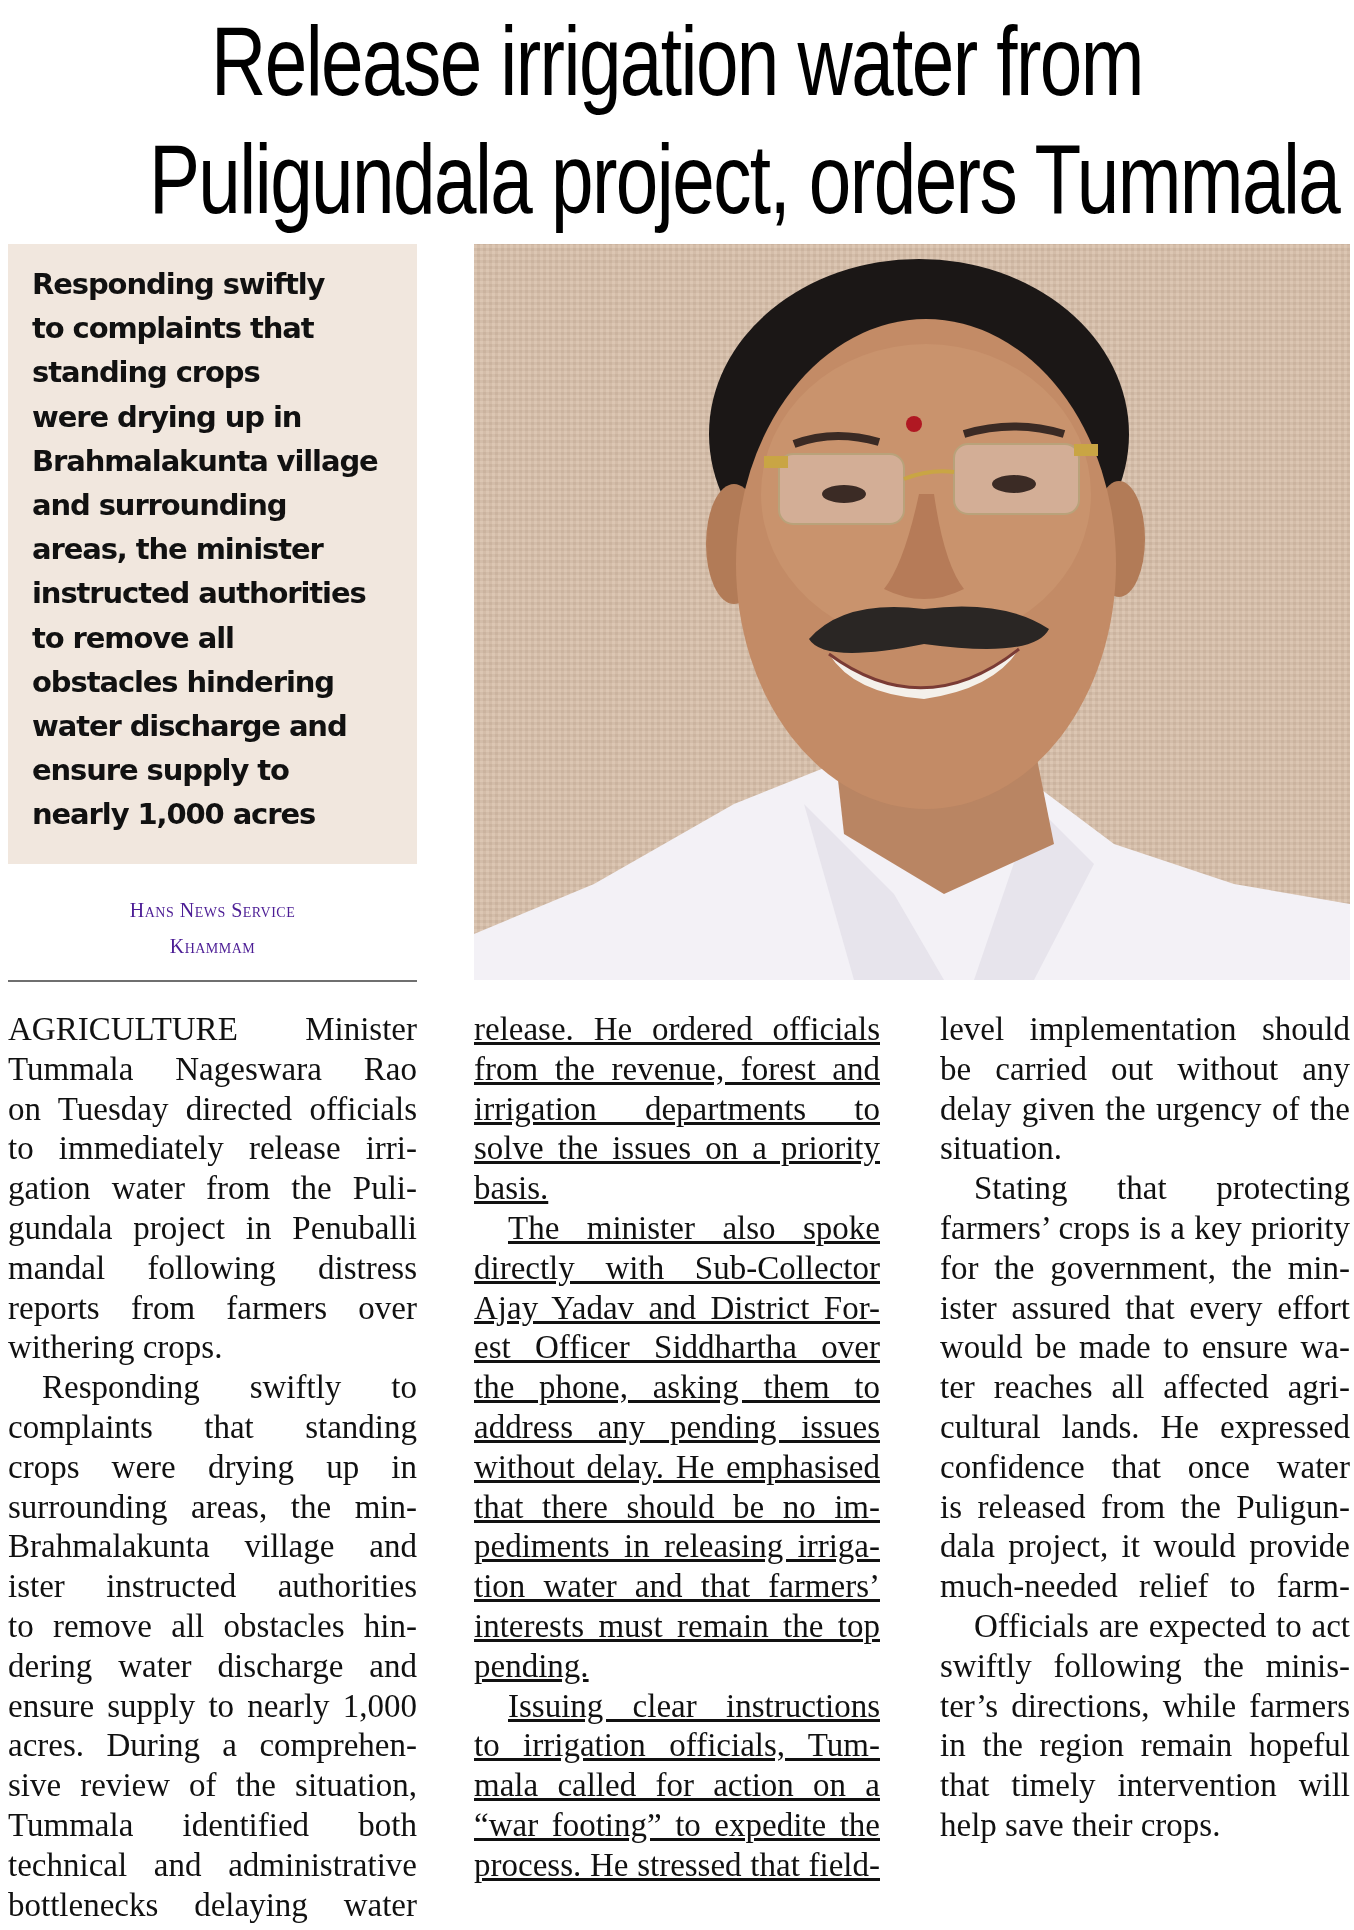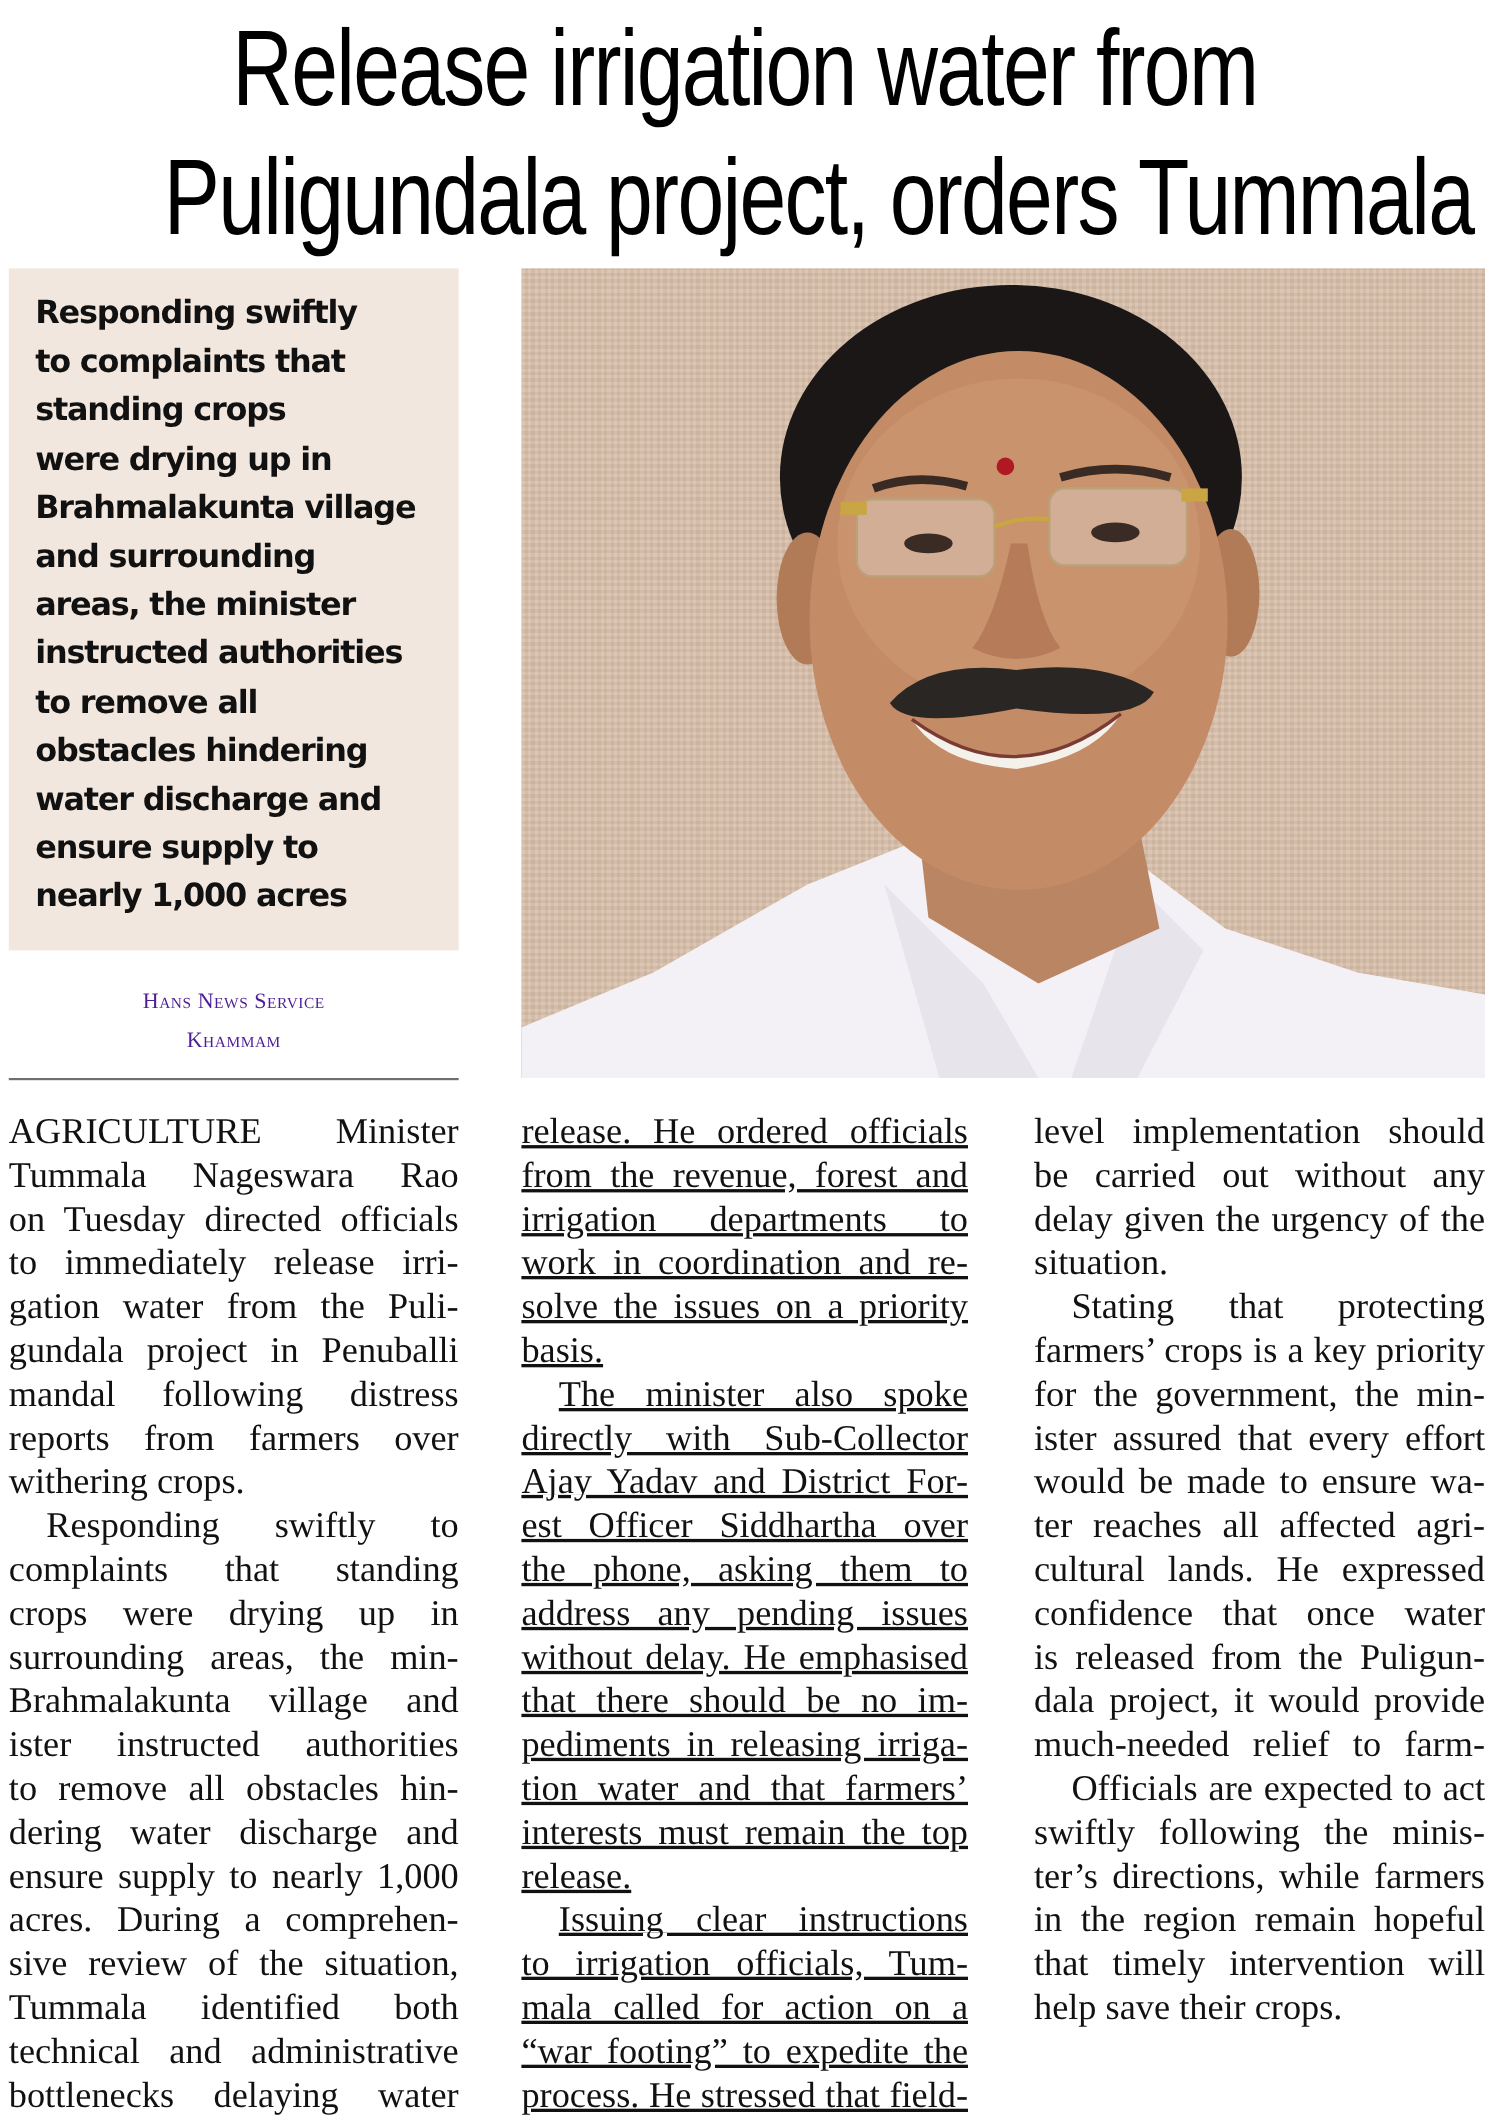--- a/index.html
+++ b/index.html
@@ -209,35 +209,34 @@
     <span class="ln ">acres. During a comprehen-</span>
     <span class="ln ">sive review of the situation,</span>
     <span class="ln ">Tummala identified both</span>
     <span class="ln ">technical and administrative</span>
     <span class="ln ">bottlenecks delaying water</span>
   </div>
 <div class="column col2" id="col2">
     <span class="ln ">release. He ordered officials</span>
     <span class="ln ">from the revenue, forest and</span>
     <span class="ln ">irrigation departments to</span>
-    <span class="ln ">work in coordination and re-</span>
     <span class="ln ">solve the issues on a priority</span>
     <span class="ln last">basis.</span>
     <span class="ln ind">The minister also spoke</span>
     <span class="ln ">directly with Sub-Collector</span>
     <span class="ln ">Ajay Yadav and District For-</span>
     <span class="ln ">est Officer Siddhartha over</span>
     <span class="ln ">the phone, asking them to</span>
     <span class="ln ">address any pending issues</span>
     <span class="ln ">without delay. He emphasised</span>
     <span class="ln ">that there should be no im-</span>
     <span class="ln ">pediments in releasing irriga-</span>
     <span class="ln ">tion water and that farmers’</span>
     <span class="ln ">interests must remain the top</span>
-    <span class="ln last">release.</span>
+    <span class="ln last">pending.</span>
     <span class="ln ind">Issuing clear instructions</span>
     <span class="ln ">to irrigation officials, Tum-</span>
     <span class="ln ">mala called for action on a</span>
     <span class="ln ">“war footing” to expedite the</span>
     <span class="ln ">process. He stressed that field-</span>
   </div>
 <div class="column col3" id="col3">
     <span class="ln ">level implementation should</span>
     <span class="ln ">be carried out without any</span>
     <span class="ln ">delay given the urgency of the</span>

